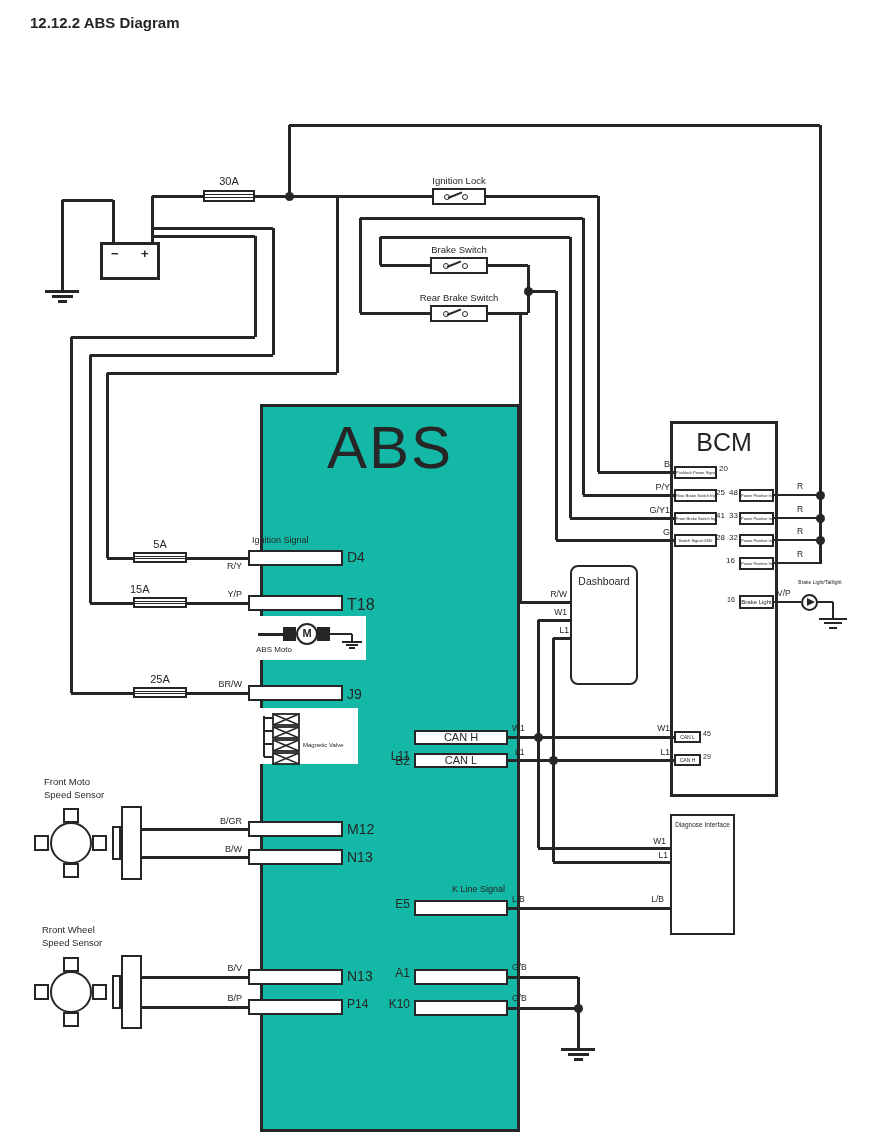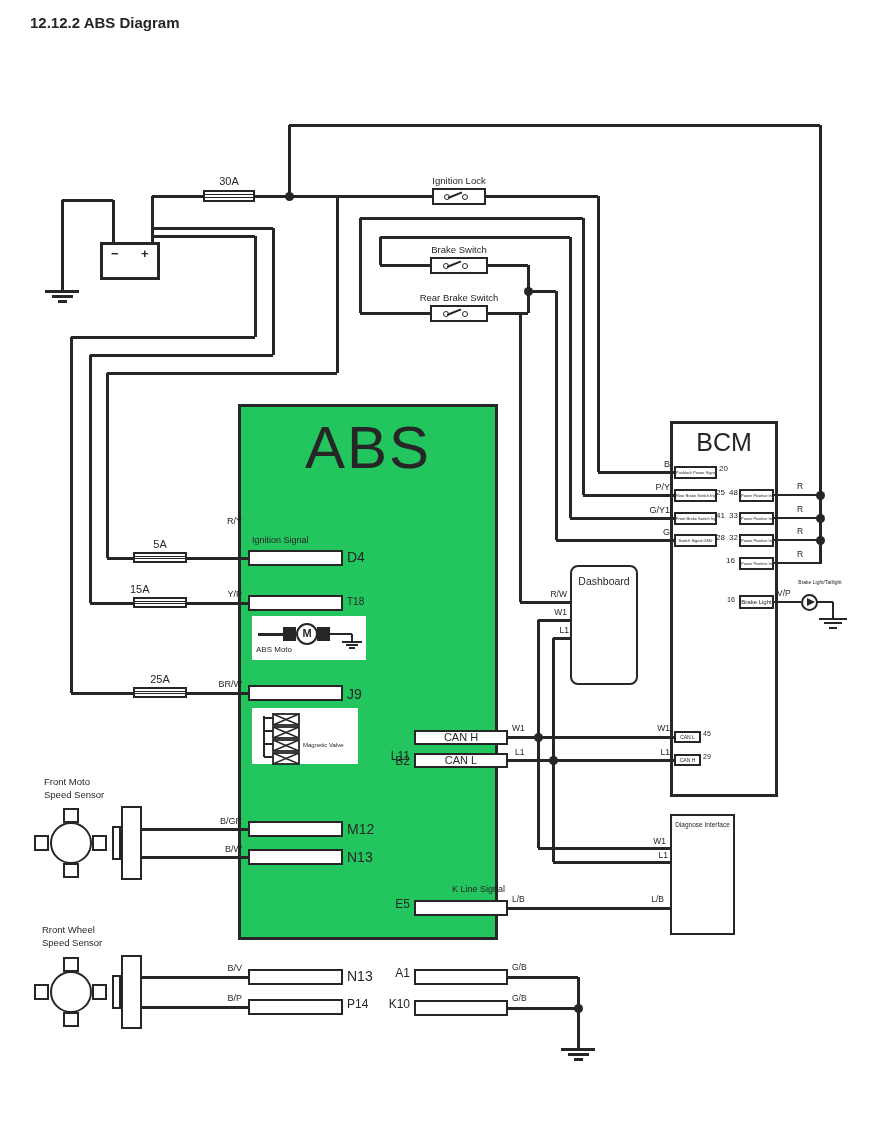--- a/index.html
+++ b/index.html
@@ -2,21 +2,21 @@
 <html><head>
 <meta charset="utf-8">
 <style>
   * { box-sizing: border-box; margin: 0; padding: 0; }
   html,body { background:#ffffff; }
   body { font-family: "Liberation Sans", sans-serif; color:#262626; }
   .stage { position:relative; width:870px; height:1144px; background:#fff; overflow:hidden; }
   .ttl { position:absolute; left:30px; top:14px; font-size:15px; font-weight:bold; }
   .box { position:absolute; border:3px solid #262626; background:#fff; }
   .lbl { position:absolute; white-space:nowrap; line-height:1.15; }
-  .abs-box { left:238px; top:404px; width:260px; height:536px; background:#22c55e; }
+  .abs-box { left:260px; top:404px; width:260px; height:728px; background:#14b8a6; }
   .abs-title { position:absolute; left:0; top:6px; width:100%; text-align:center; font-size:60px; letter-spacing:2px; }
   .bcm-box { left:670px; top:421px; width:108px; height:376px; }
   .bcm-title { position:absolute; left:0; top:4px; width:100%; text-align:center; font-size:25px; }
   .dash-box { left:570px; top:565px; width:68px; height:120px; border-width:2.5px; border-radius:8px; }
   .dash-title { position:absolute; left:0; top:8px; width:100%; text-align:center; font-size:10.5px; }
   .diag-box { left:670px; top:814px; width:65px; height:121px; border-width:2.5px; }
   .diag-title { position:absolute; left:0; top:5px; width:100%; text-align:center; font-size:6.5px; }
   .bat { left:100px; top:242px; width:60px; height:38px; }
   .bat span { position:absolute; top:1px; font-size:13px; font-weight:bold; }
   .sw { position:absolute; height:17px; border:2.5px solid #262626; background:#fff; }
@@ -250,26 +250,26 @@
     <div style="position: absolute; left: 674px; top: 731px; width: 27px; height: 12px; border: 2px solid rgb(38, 38, 38); background: rgb(255, 255, 255); text-align: center; font-size: 5px; line-height: 8px; overflow: hidden; white-space: nowrap;">CAN L</div>
     <div style="position: absolute; left: 674px; top: 754px; width: 27px; height: 12px; border: 2px solid rgb(38, 38, 38); background: rgb(255, 255, 255); text-align: center; font-size: 5px; line-height: 8px; overflow: hidden; white-space: nowrap;">CAN H</div>
     <div style="position: absolute; left: 739px; top: 595px; width: 35px; height: 14px; border: 2px solid rgb(38, 38, 38); background: rgb(255, 255, 255); text-align: center; font-size: 6px; line-height: 10px; overflow: hidden; white-space: nowrap;">Brake Light</div>
     <div class="lbl" style="position: absolute; left: 199px; top: 175px; font-size: 11px; width: 60px; text-align: center;">30A</div>
     <div class="lbl" style="position: absolute; left: 404px; top: 176px; font-size: 9.5px; width: 110px; text-align: center;">Ignition Lock</div>
     <div class="lbl" style="position: absolute; left: 404px; top: 245px; font-size: 9.5px; width: 110px; text-align: center;">Brake Switch</div>
     <div class="lbl" style="position: absolute; left: 399px; top: 293px; font-size: 9.5px; width: 120px; text-align: center;">Rear Brake Switch</div>
     <div class="lbl" style="position: absolute; left: 130px; top: 538px; font-size: 11px; width: 60px; text-align: center;">5A</div>
     <div class="lbl" style="position: absolute; left: 130px; top: 583px; font-size: 11px; width: 60px; text-align: left;">15A</div>
     <div class="lbl" style="position: absolute; left: 130px; top: 673px; font-size: 11px; width: 60px; text-align: center;">25A</div>
-    <div class="lbl" style="position: absolute; left: 182px; top: 516px; font-size: 9px; width: 60px; text-align: right;">R/Y</div>
+    <div class="lbl" style="position: absolute; left: 182px; top: 561px; font-size: 9px; width: 60px; text-align: right;">R/Y</div>
     <div class="lbl" style="position: absolute; left: 182px; top: 589px; font-size: 9px; width: 60px; text-align: right;">Y/P</div>
     <div class="lbl" style="position: absolute; left: 182px; top: 679px; font-size: 9px; width: 60px; text-align: right;">BR/W</div>
     <div class="lbl" style="position: absolute; left: 252px; top: 535px; font-size: 9px;">Ignition Signal</div>
     <div class="lbl" style="position: absolute; left: 347px; top: 549px; font-size: 14px;">D4</div>
-    <div class="lbl" style="position: absolute; left: 347px; top: 596px; font-size: 10px;">T18</div>
+    <div class="lbl" style="position: absolute; left: 347px; top: 596px; font-size: 16px;">T18</div>
     <div class="lbl" style="position: absolute; left: 347px; top: 686px; font-size: 14px;">J9</div>
     <div class="lbl" style="position: absolute; left: 347px; top: 821px; font-size: 14px;">M12</div>
     <div class="lbl" style="position: absolute; left: 347px; top: 849px; font-size: 14px;">N13</div>
     <div class="lbl" style="position: absolute; left: 347px; top: 968px; font-size: 14px;">N13</div>
     <div class="lbl" style="position: absolute; left: 347px; top: 998px; font-size: 12px; text-align: right;">P14</div>
     <div class="lbl" style="position: absolute; left: 44px; top: 777px; font-size: 9.5px;">Front Moto</div>
     <div class="lbl" style="position: absolute; left: 44px; top: 790px; font-size: 9.5px;">Speed Sensor</div>
     <div class="lbl" style="position: absolute; left: 42px; top: 925px; font-size: 9.5px;">Rront Wheel</div>
     <div class="lbl" style="position: absolute; left: 42px; top: 938px; font-size: 9.5px;">Speed Sensor</div>
     <div class="lbl" style="position: absolute; left: 182px; top: 816px; font-size: 9px; width: 60px; text-align: right;">B/GR</div>

